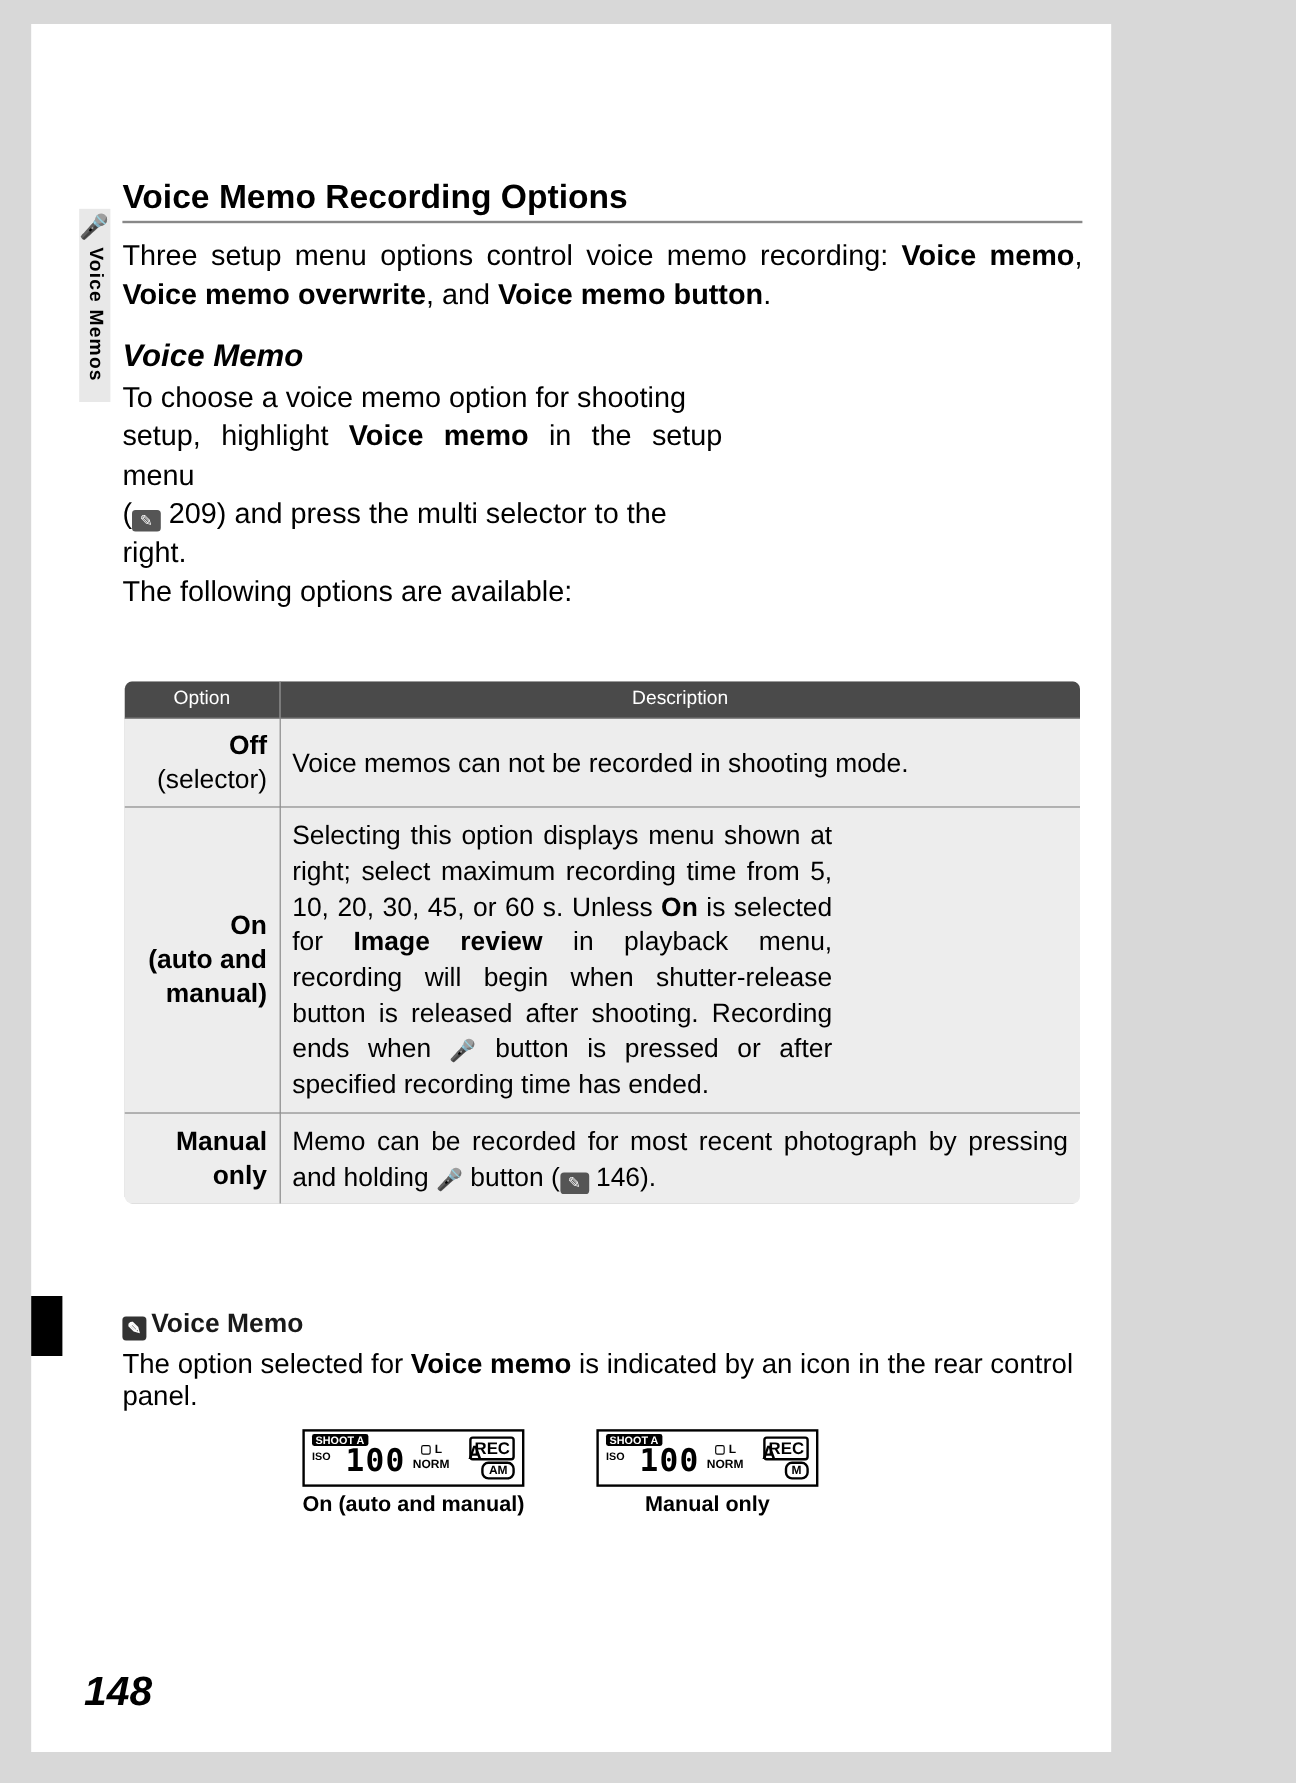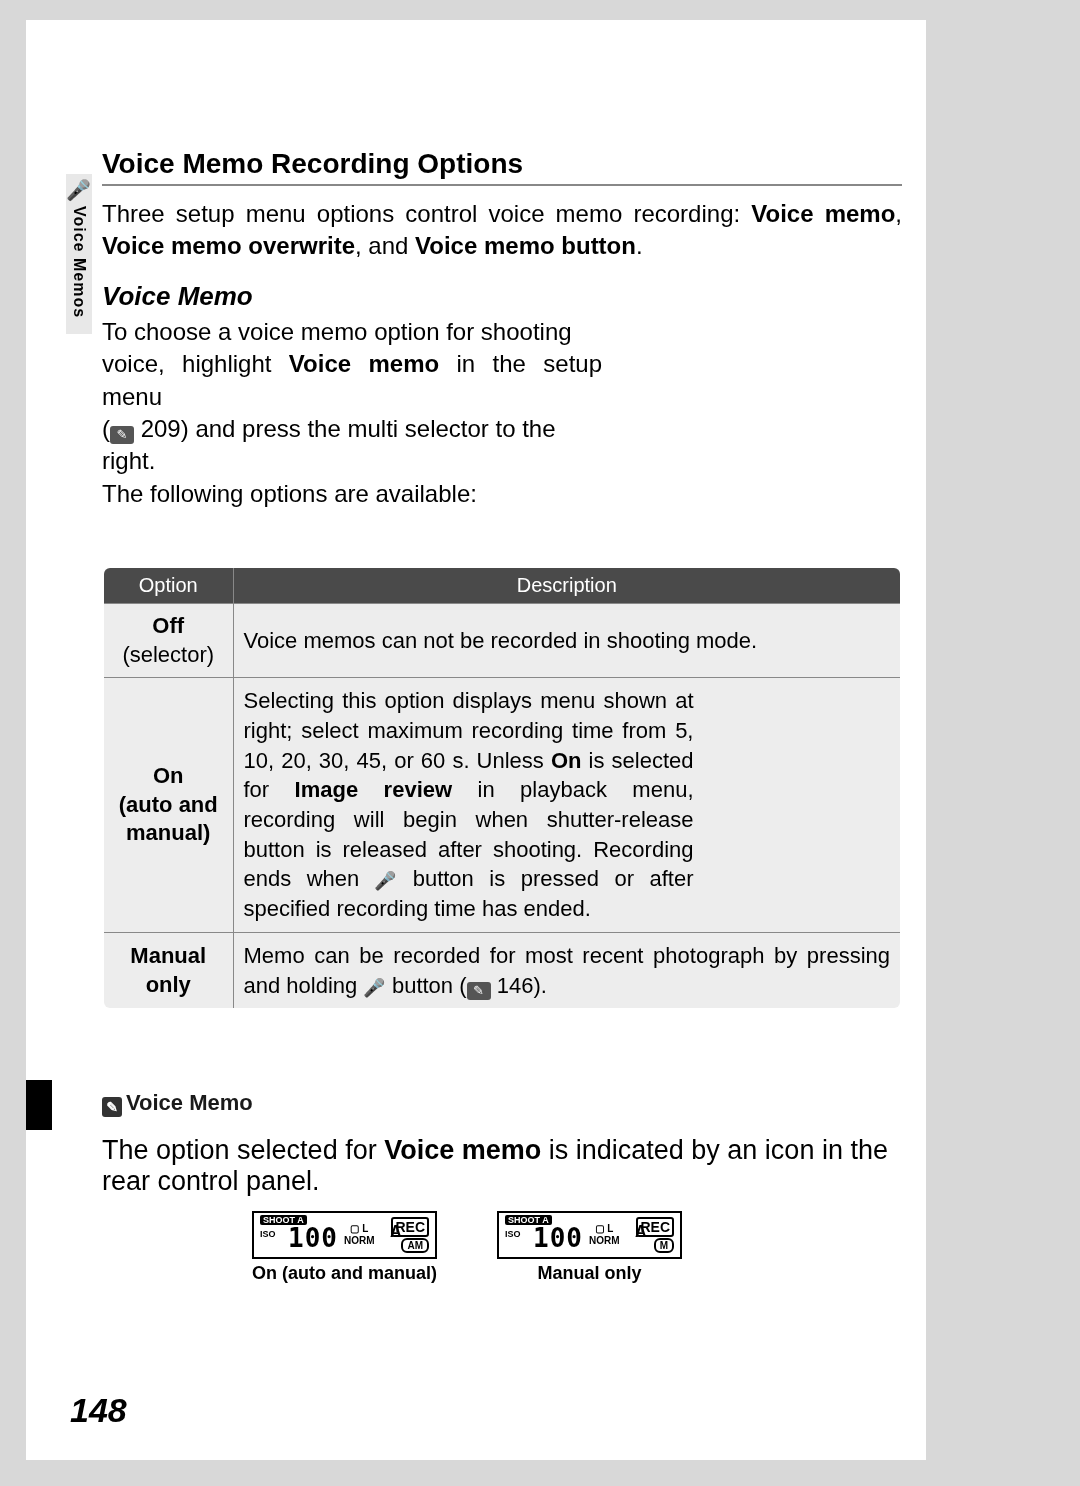--- a/index.html
+++ b/index.html
@@ -96,33 +96,33 @@
     width: 800px;
     margin-top: 56px;
     border: 2px solid #888;
     border-radius: 8px;
     overflow: hidden;
   }
   table.opt th {
     background: #4a4a4a;
     color: #fff;
     font-weight: normal;
-    font-size: 20px;
+    font-size: 16px;
     padding: 6px 8px;
     border: 1px solid #888;
   }
   table.opt td {
     border: 1px solid #888;
     font-size: 22px;
     padding: 8px 10px;
     vertical-align: middle;
     background: #ededed;
   }
   table.opt td.optcell {
-    text-align: center;
+    text-align: right;
     width: 130px;
     font-weight: bold;
     line-height: 1.3;
   }
   table.opt td.optcell .sub { font-weight: normal; }
   table.opt td.desc {
     text-align: justify;
     line-height: 1.35;
   }
   .note-block {
@@ -146,22 +146,22 @@
   }
   .note-title .lead-icon {
     display:inline-block;
     width:20px;height:20px;
     background:#333;color:#fff;
     border-radius:3px;
     font-size:14px;line-height:20px;text-align:center;
     margin-right:4px;vertical-align:-2px;
   }
   .note-body {
-    font-size: 27px;
-    margin-top: 18px;
+    font-size: 23px;
+    margin-top: 6px;
   }
   .panels {
     display: flex;
     gap: 60px;
     margin-top: 14px;
     margin-left: 150px;
   }
   .panel-wrap { text-align: center; }
   .panel {
     width: 185px;
@@ -238,21 +238,21 @@
 
     <div class="intro">
       <span>Three setup menu options control voice memo recording: </span><b>Voice memo</b><span>, </span><b>Voice memo overwrite</b><span>, and </span><b>Voice memo button</b><span>.</span>
     </div>
 
     <div class="h2">Voice Memo</div>
 
     <div class="body" style="width:500px;">
       <div class="line1">To choose a voice memo option for shooting</div>
       <div class="line2">
-        <span>voice, highlight </span><b>Voice memo</b><span> in the setup menu</span>
+        <span>setup, highlight </span><b>Voice memo</b><span> in the setup menu</span>
       </div>
       <div>
         <span>(</span><span class="ref-icon">✎</span> <span>209</span><span>) and press the multi selector to the right.</span>
       </div>
       <div>The following options are available:</div>
     </div>
 
     <table class="opt">
       <tbody>
           <tr>

